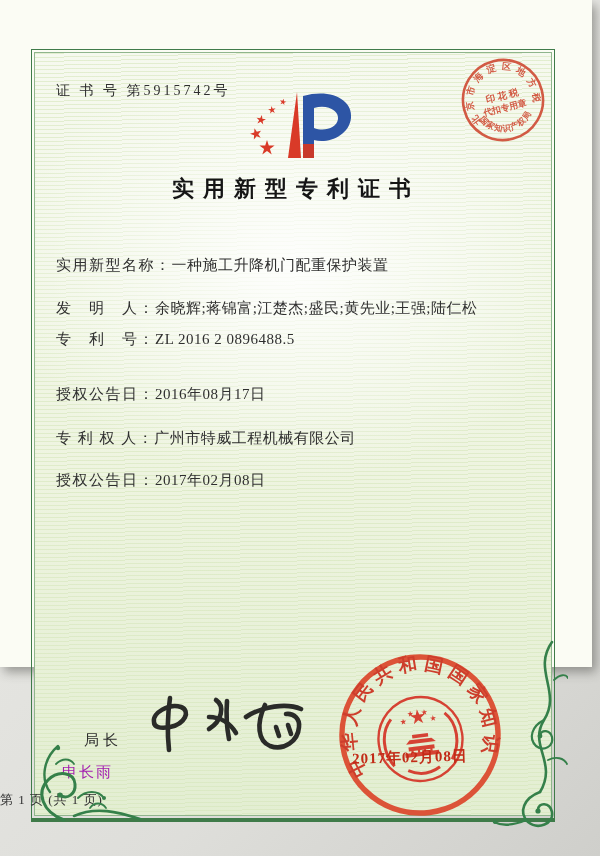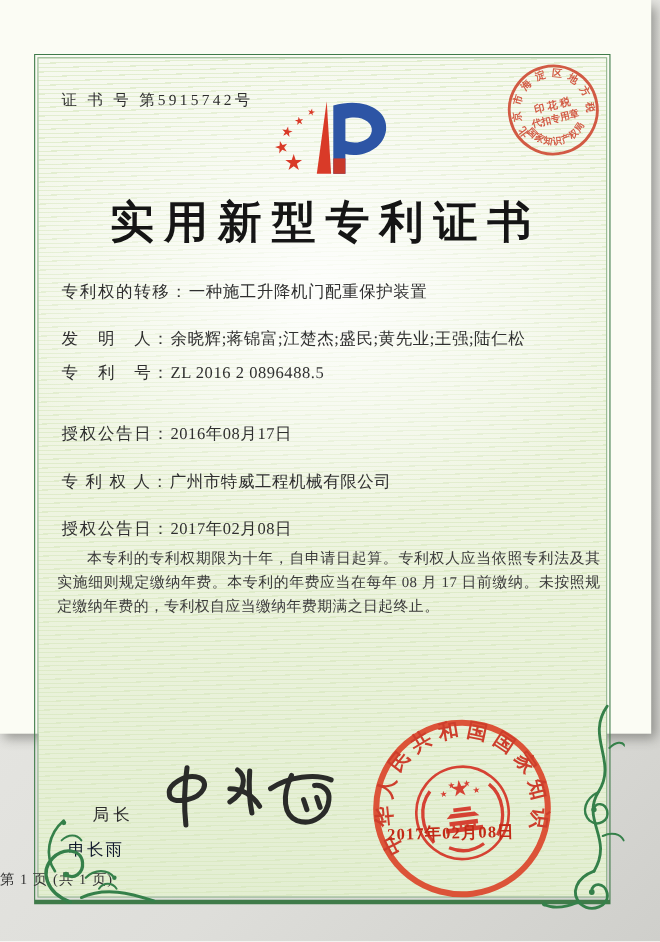--- a/index.html
+++ b/index.html
@@ -13,29 +13,29 @@
          border:1.5px solid #3f7b49;border-bottom-width:4px;box-sizing:border-box;}
   .frame-inner{position:absolute;left:2px;top:2px;right:2px;bottom:2px;
          border:1px solid #8fb58c;
          background:
            radial-gradient(ellipse 420px 300px at 50% 28%, rgba(255,255,255,.9), rgba(255,255,255,0) 72%),
            repeating-linear-gradient(179deg, rgba(213,230,186,.6) 0 1px, rgba(255,255,255,0) 1px 4px),
            linear-gradient(180deg,#f6f9ef 0%,#eef4e0 55%,#e3eed2 100%);}
   .certno{position:absolute;left:56px;top:82px;font-size:14px;letter-spacing:3px;color:#2e2e2e;}
   .logo{position:absolute;left:236px;top:86px;width:128px;height:84px;}
   .title{position:absolute;left:0;top:174px;width:592px;text-align:center;
-         font-size:40px;font-weight:700;letter-spacing:9px;color:#151515;}
+         font-size:22px;font-weight:700;letter-spacing:9px;color:#151515;}
   .fields{position:absolute;left:56px;top:0;width:480px;}
   .frow{position:absolute;left:0;font-size:15px;color:#2f2f2f;letter-spacing:.5px;white-space:nowrap;}
   .frow .lab{letter-spacing:1.5px;}
   .body-text{position:absolute;left:52px;top:497px;width:494px;font-size:13.5px;
              line-height:21.6px;color:#3a3a3a;letter-spacing:.4px;text-align:justify;}
   .body-text p{margin:0;text-indent:2em;}
   .director{position:absolute;left:62px;top:731px;font-size:15px;color:#2c2c2c;letter-spacing:4px;margin-left:22px;}
-  .director2{position:absolute;left:62px;top:763px;font-size:15px;color:#0f172a;letter-spacing:2px;}
+  .director2{position:absolute;left:62px;top:763px;font-size:15px;color:#a21caf;letter-spacing:2px;}
   .sig{position:absolute;left:128px;top:686px;width:190px;height:84px;}
   .footer{position:absolute;left:0;top:791px;width:592px;text-align:left;
           font-size:13px;color:#333;letter-spacing:1px;}
   .office-seal{position:absolute;left:337px;top:652px;width:166px;height:166px;
                transform:rotate(-7deg);opacity:.94;}
   .seal-date{position:absolute;left:352px;top:748px;width:132px;font-size:15px;font-weight:700;
              color:#c22a16;letter-spacing:1px;transform:rotate(-1.5deg);white-space:nowrap;}
   .tax-stamp{position:absolute;left:457px;top:54px;width:92px;height:92px;
              transform:rotate(-14deg);opacity:.9;}
   .orn-bl{position:absolute;left:34px;top:742px;width:110px;height:82px;}
@@ -66,30 +66,29 @@
         <use href="#star" transform="translate(47,16) scale(3.4) rotate(12)" fill="#d93a28"></use>
       </g>
       <path d="M61,6 L52,72 L65,72 Z" fill="#d93a28"></path>
       <path fill-rule="evenodd" fill="#2d55a5" d="M67,10 C95,2 117,14 115,32 C113,50 92,58 78,54 L78,72 L67,72 Z M78,22 C92,18 103,25 102,33 C101,42 88,46 78,42 Z"></path>
       <rect x="67" y="58" width="11" height="14" fill="#c8392b"></rect>
     </svg>
 
     <div class="title">实用新型专利证书</div>
 
     <div class="fields">
-      <div class="frow" style="top:256px"><span class="lab">专利权的转移：</span><span>一种施工升降机门配重保护装置</span></div>
+      <div class="frow" style="top:256px"><span class="lab">实用新型名称：</span><span>一种施工升降机门配重保护装置</span></div>
       <div class="frow" style="top:299px"><span class="lab">发　明　人：</span><span>余晓辉;蒋锦富;江楚杰;盛民;黄先业;王强;陆仁松</span></div>
       <div class="frow" style="top:330px"><span class="lab">专　利　号：</span><span>ZL 2016 2 0896488.5</span></div>
       <div class="frow" style="top:385px"><span class="lab">授权公告日：</span><span>2016年08月17日</span></div>
       <div class="frow" style="top:429px"><span class="lab">专 利 权 人：</span><span>广州市特威工程机械有限公司</span></div>
       <div class="frow" style="top:471px"><span class="lab">授权公告日：</span><span>2017年02月08日</span></div>
     </div>
 
     <div class="body-text">
-      <p>本专利的专利权期限为十年，自申请日起算。专利权人应当依照专利法及其实施细则规定缴纳年费。本专利的年费应当在每年 08 月 17 日前缴纳。未按照规定缴纳年费的，专利权自应当缴纳年费期满之日起终止。</p>
     </div>
 
     <div class="director">局长</div>
     <div class="director2">申长雨</div>
     <svg class="sig" viewBox="0 0 190 84">
       <g fill="none" stroke="#1b1b1b" stroke-width="4.6" stroke-linecap="round" opacity="0.92">
         <path d="M42,12 C40,26 39,46 41,64"></path>
         <path d="M26,36 C24,27 41,17 53,21 C63,25 57,38 42,41 C32,43 26,41 26,36"></path>
         <path d="M88,14 C97,20 94,35 81,43"></path>
         <path d="M81,31 C92,31 102,37 108,47"></path>

